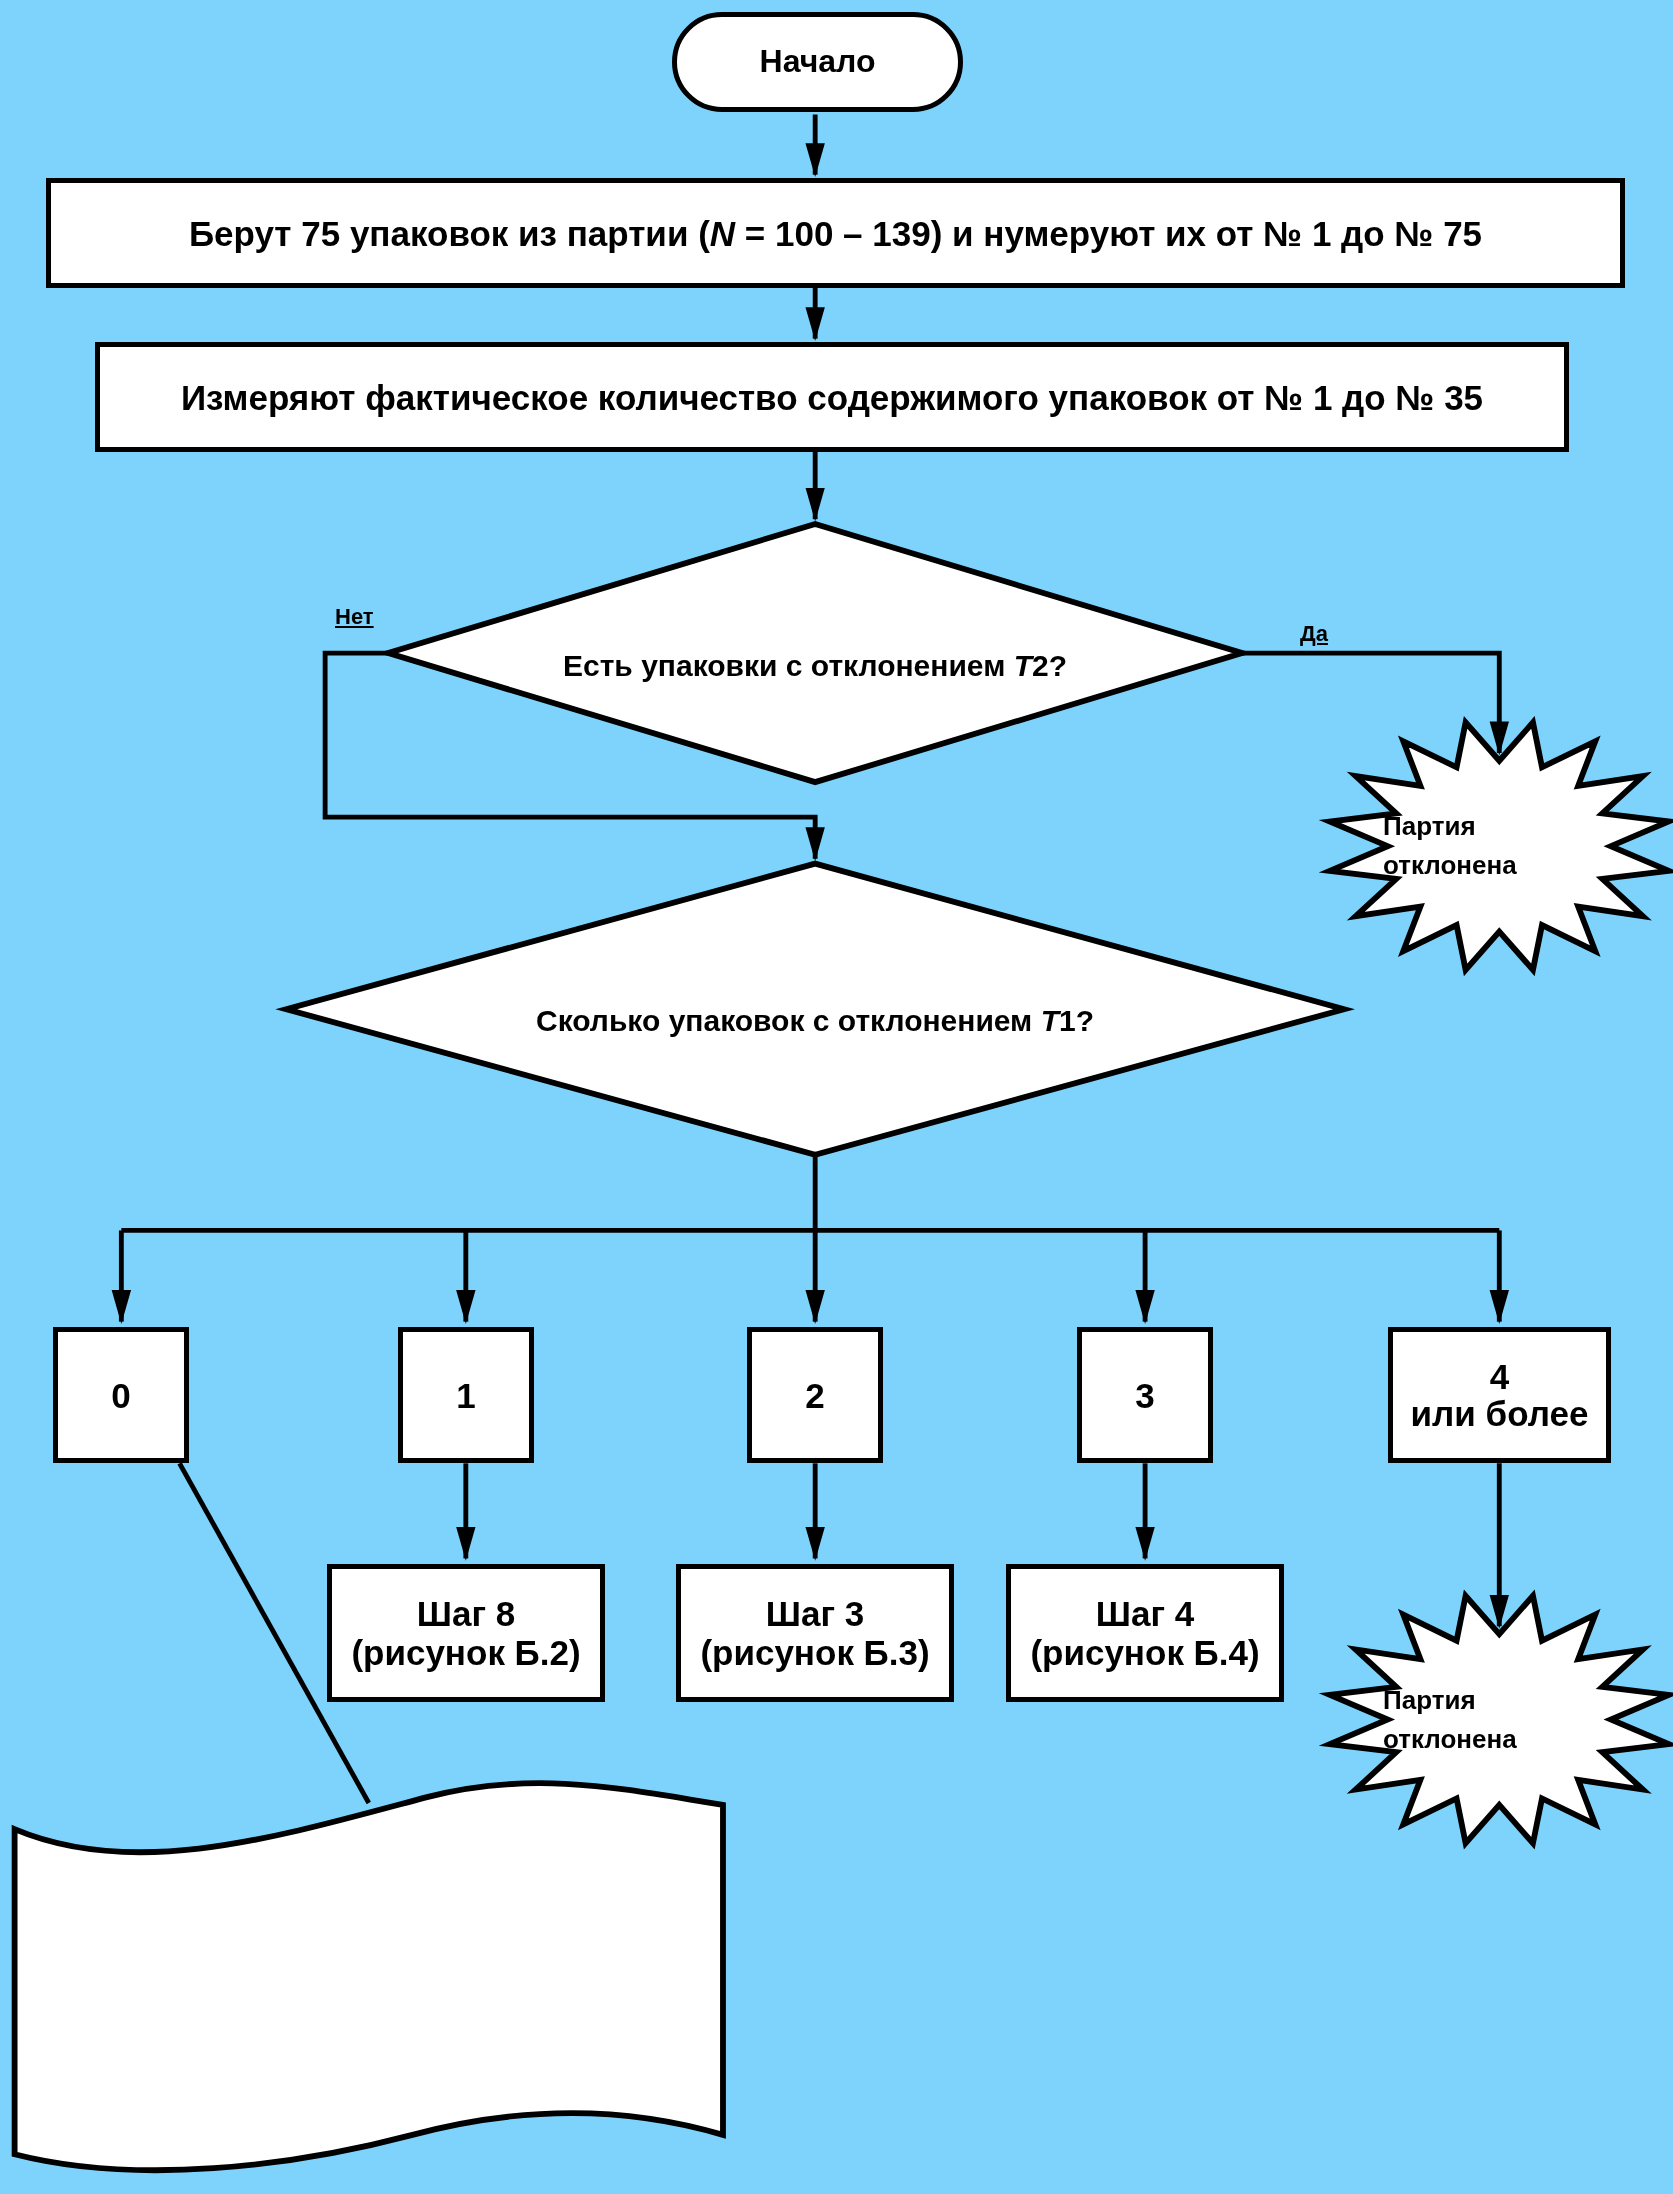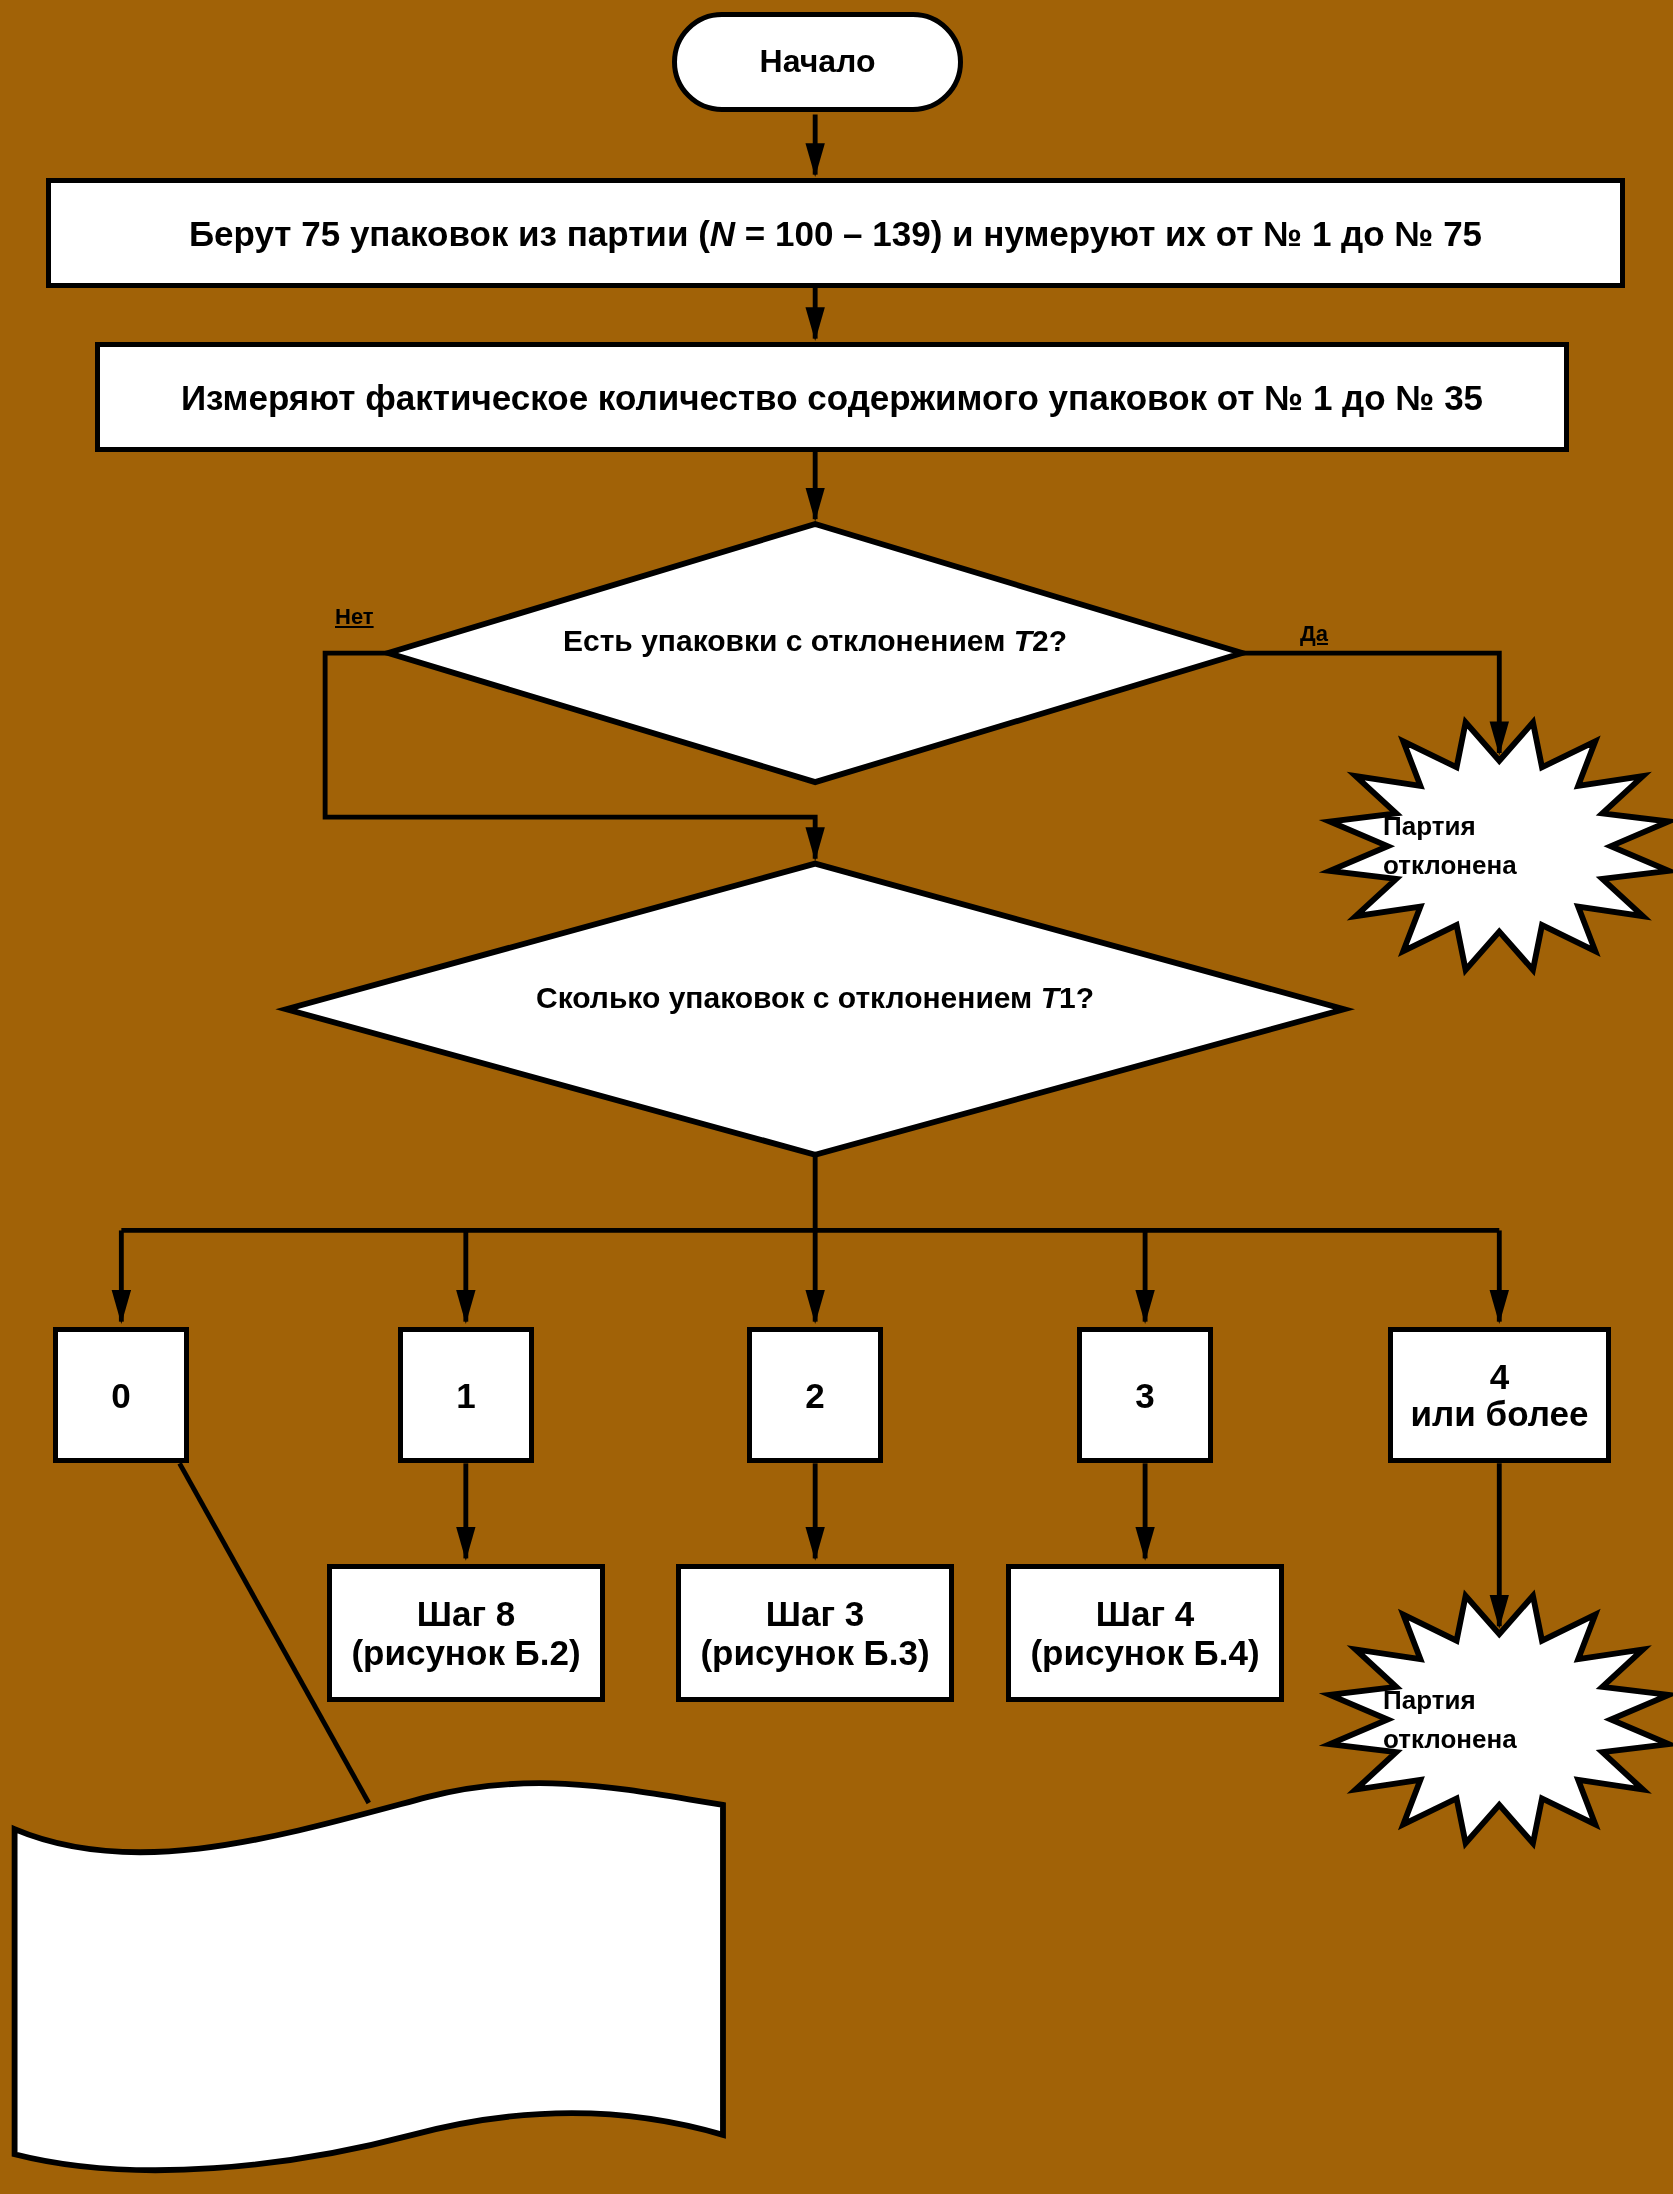--- a/index.html
+++ b/index.html
@@ -1,25 +1,25 @@
 <!DOCTYPE html>
 <html><head>
 <meta charset="utf-8">
 <style>
   html,body{margin:0;padding:0;background:#fff;}
   .canvas{
-    position:relative;width:1674px;height:2195px;background:#a16207;
+    position:relative;width:1674px;height:2195px;background:#7dd3fc;
     font-family:"Liberation Sans","DejaVu Sans",sans-serif;
     color:#000;overflow:hidden;
   }
   svg.wires{position:absolute;left:0;top:0;width:1674px;height:2195px;}
   .ln{stroke:#000;stroke-width:5;fill:none;}
   .shape{stroke:#000;stroke-width:6;fill:#fff;stroke-linejoin:miter;}
   .txt{position:absolute;font-weight:700;font-size:30px;line-height:39px;
-       display:flex;align-items:flex-start;justify-content:center;text-align:center;}
+       display:flex;align-items:flex-end;justify-content:center;text-align:center;}
   .box{position:absolute;border:5.8px solid #000;background:#fff;box-sizing:border-box;
        display:flex;flex-direction:column;align-items:center;justify-content:center;
        text-align:center;font-weight:700;font-size:35px;line-height:39px;}
   .terminal{border-radius:53px;font-size:32px;}
   .it{font-style:italic;}
   .lbl{position:absolute;font-weight:700;font-size:22px;text-decoration:underline;}
   .starText{position:absolute;font-weight:700;font-size:26px;line-height:39px;text-align:left;}
   .noteText{position:absolute;font-weight:700;font-size:30px;line-height:39px;text-align:center;}
 </style>
 </head>

